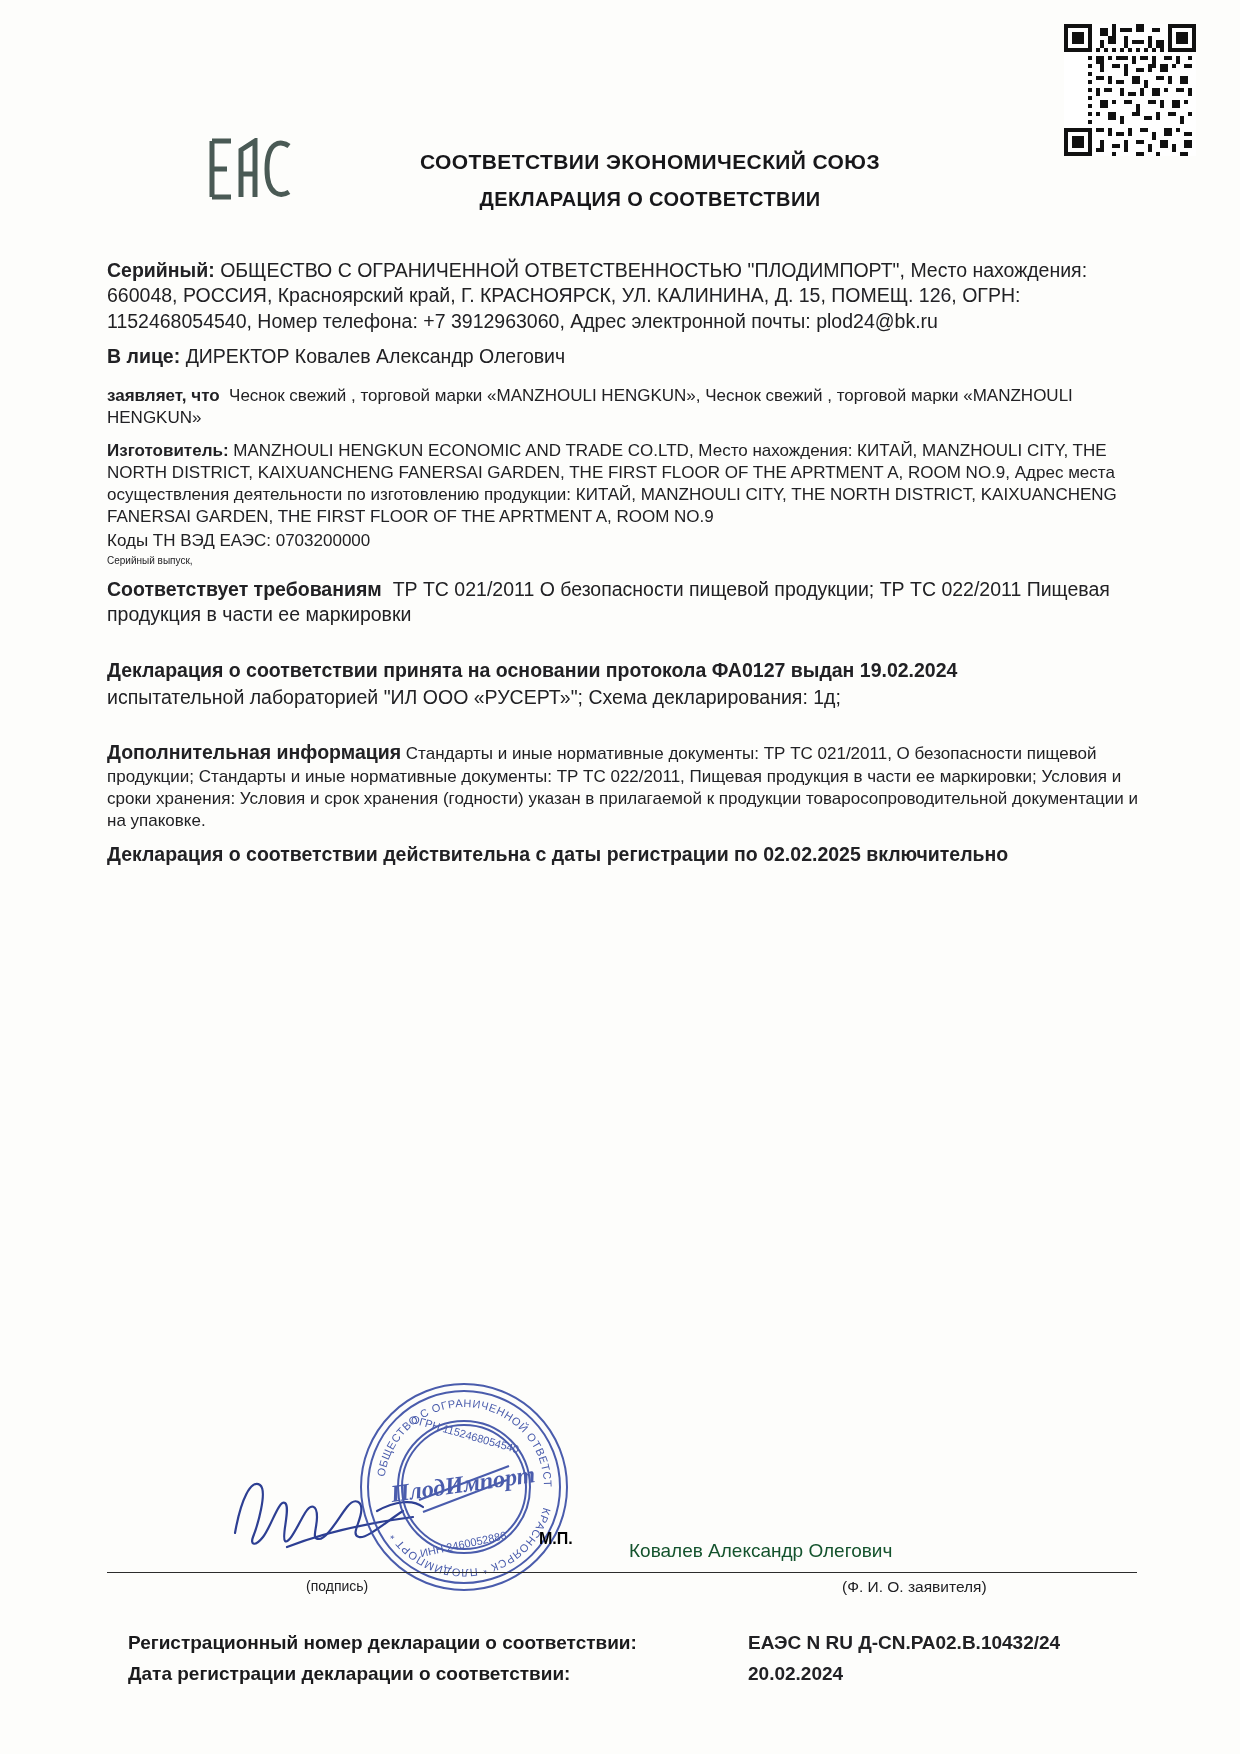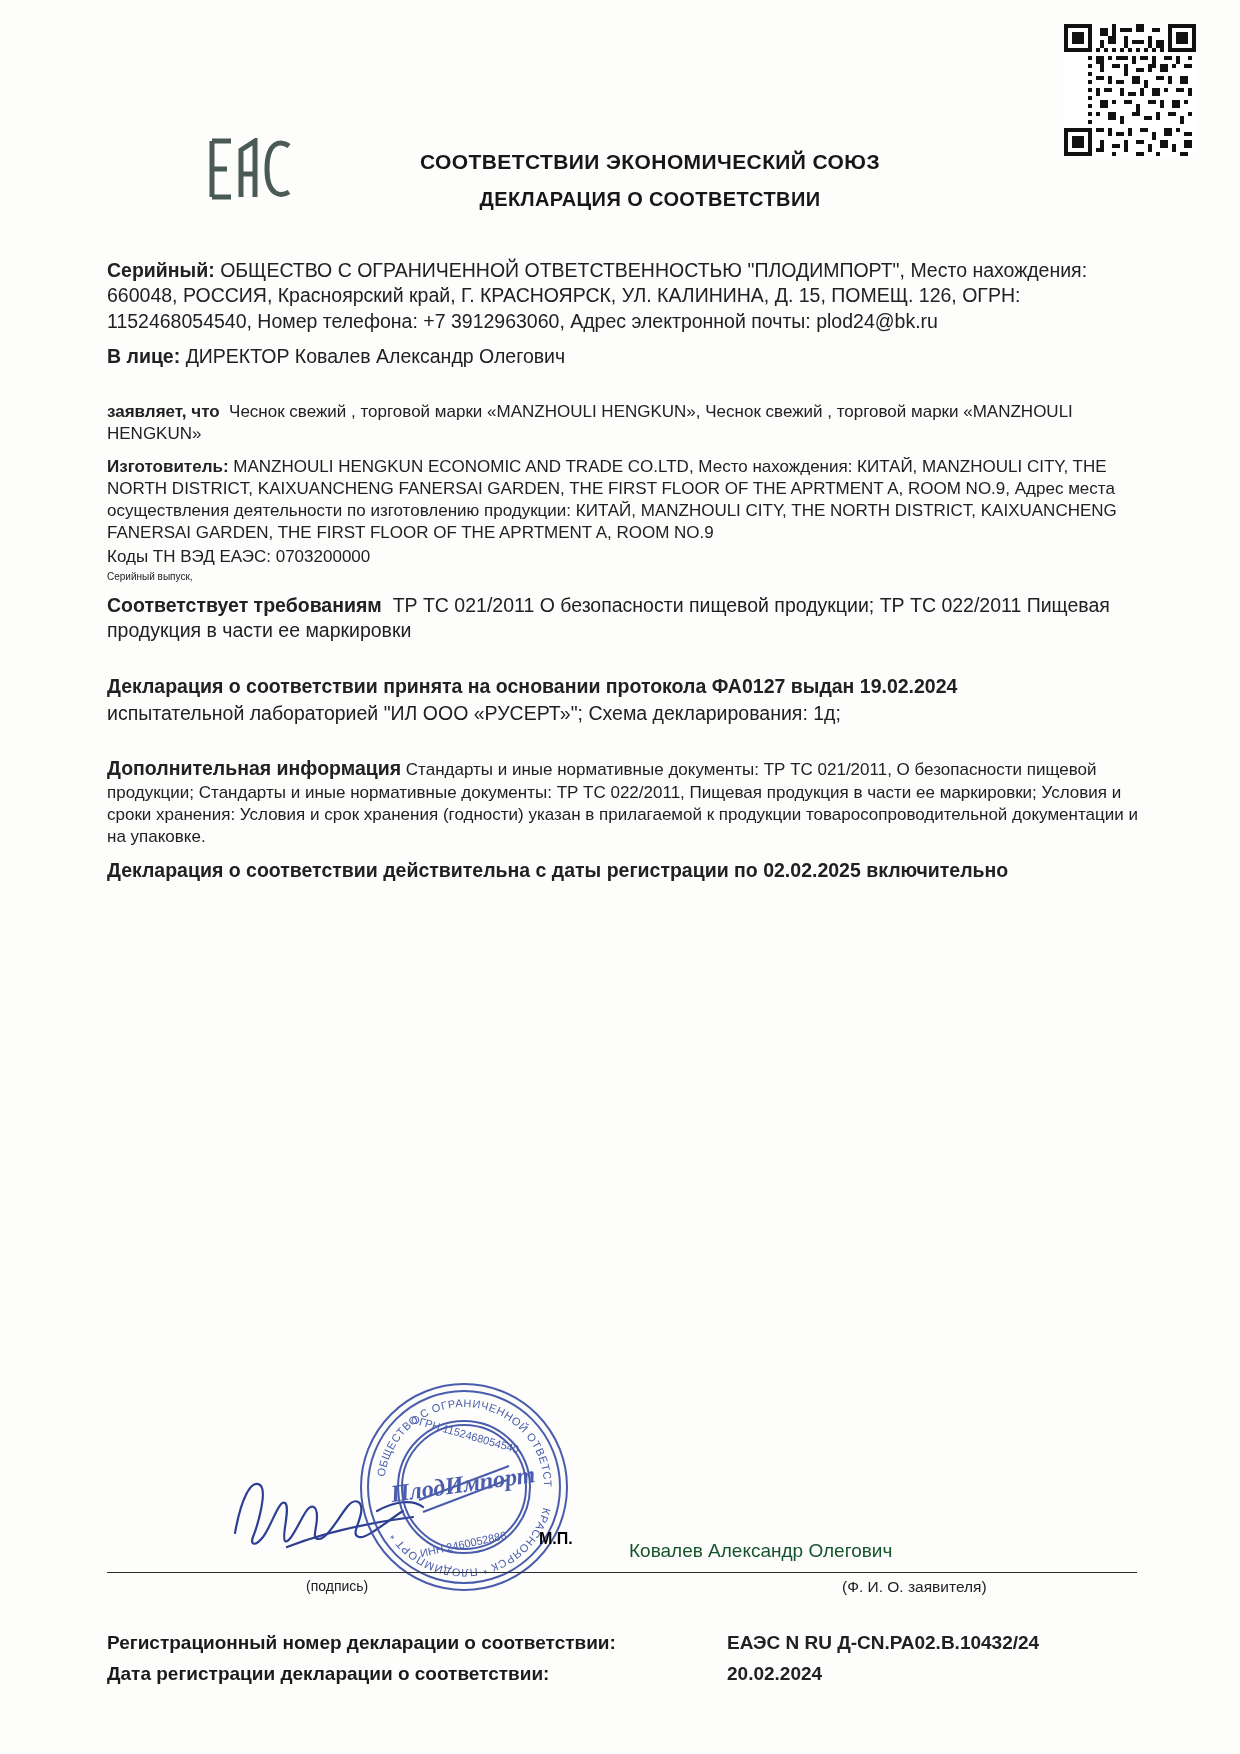--- a/index.html
+++ b/index.html
@@ -72,21 +72,21 @@
   .para {
     margin: 0 0 2px 0;
     line-height: 1.30;
     color: #212124;
   }
   .p-lg { font-size: 19.5px; }
   .p-md { font-size: 17px; }
   .p-sm { font-size: 10px; }
   b, .b { font-weight: bold; }
   .gap-s { margin-top: 10px; }
-  .gap-m { margin-top: 32px; }
+  .gap-m { margin-top: 16px; }
   .gap-l { margin-top: 30px; }
 
   
   .sign-zone {
     position: absolute;
     left: 107px;
     top: 1380px;
     width: 1030px;
     height: 240px;
   }
@@ -144,20 +144,21 @@
   }
   .f-row {
     display: flex;
     align-items: baseline;
     margin-bottom: 9px;
   }
   .f-label {
     width: 620px;
     font-weight: bold;
     color: #1a1a1c;
+    margin-left: 21px;
   }
   .f-value {
     color: #212124;
     font-weight: bold;
   }
   .mp {
     position: absolute;
     left: 432px;
     top: 150px;
     font-size: 16px;

